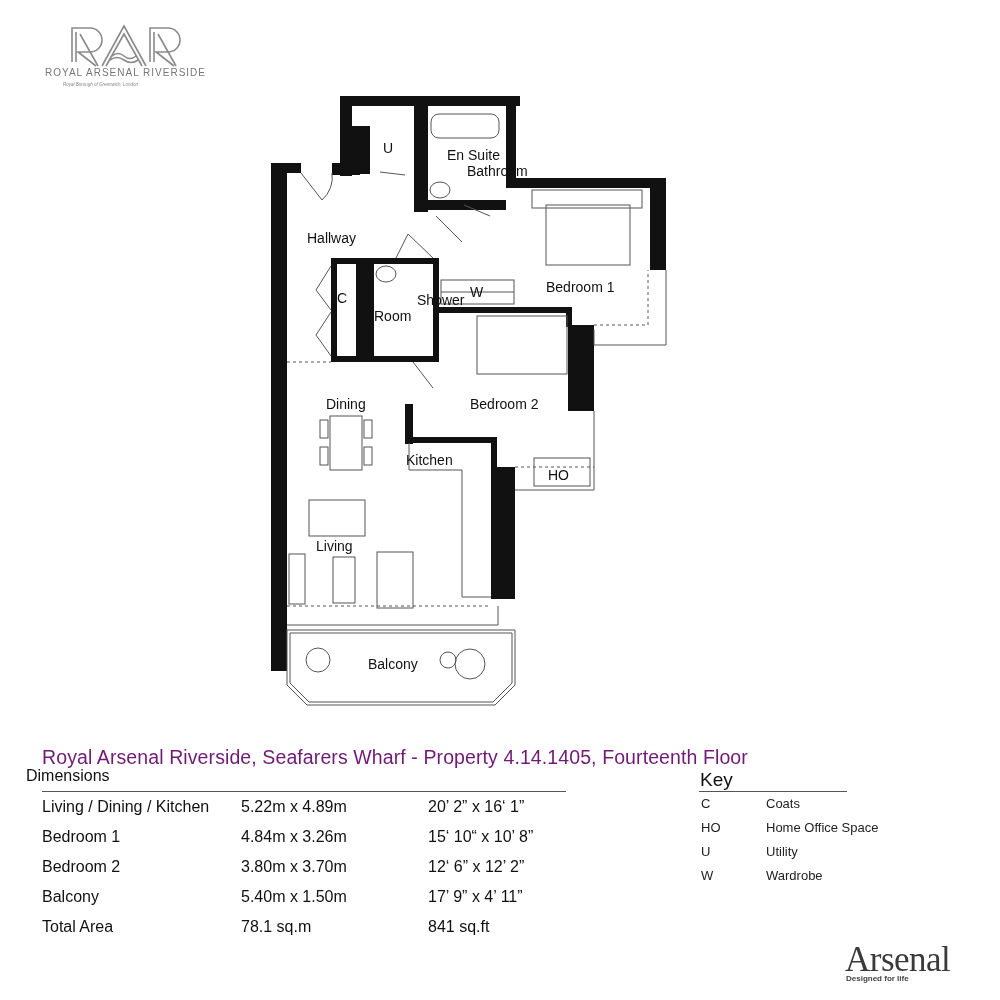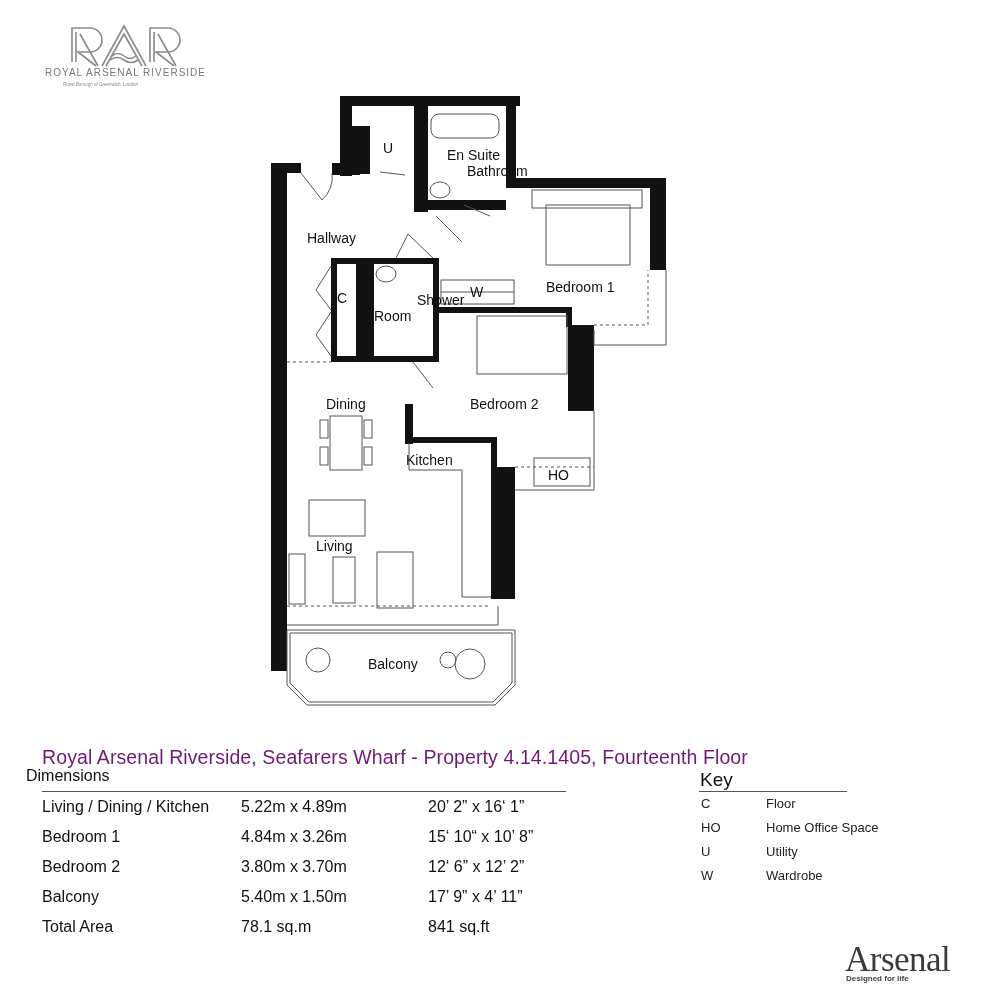--- a/index.html
+++ b/index.html
@@ -181,21 +181,21 @@
     <span class="c1">Total Area</span>
     <span class="c2">78.1 sq.m</span>
     <span class="c3">841 sq.ft</span>
   </div>
 </div>
 
 <div class="key-h">Key</div>
 <div class="key-rule"></div>
 <div class="key-row" style="left:701px;top:796px;">
   <span class="k">C</span>
-  <span class="v">Floor</span>
+  <span class="v">Coats</span>
 </div>
 <div class="key-row" style="left:701px;top:820px;">
   <span class="k">HO</span>
   <span class="v">Home Office Space</span>
 </div>
 <div class="key-row" style="left:701px;top:844px;">
   <span class="k">U</span>
   <span class="v">Utility</span>
 </div>
 <div class="key-row" style="left:701px;top:868px;">

